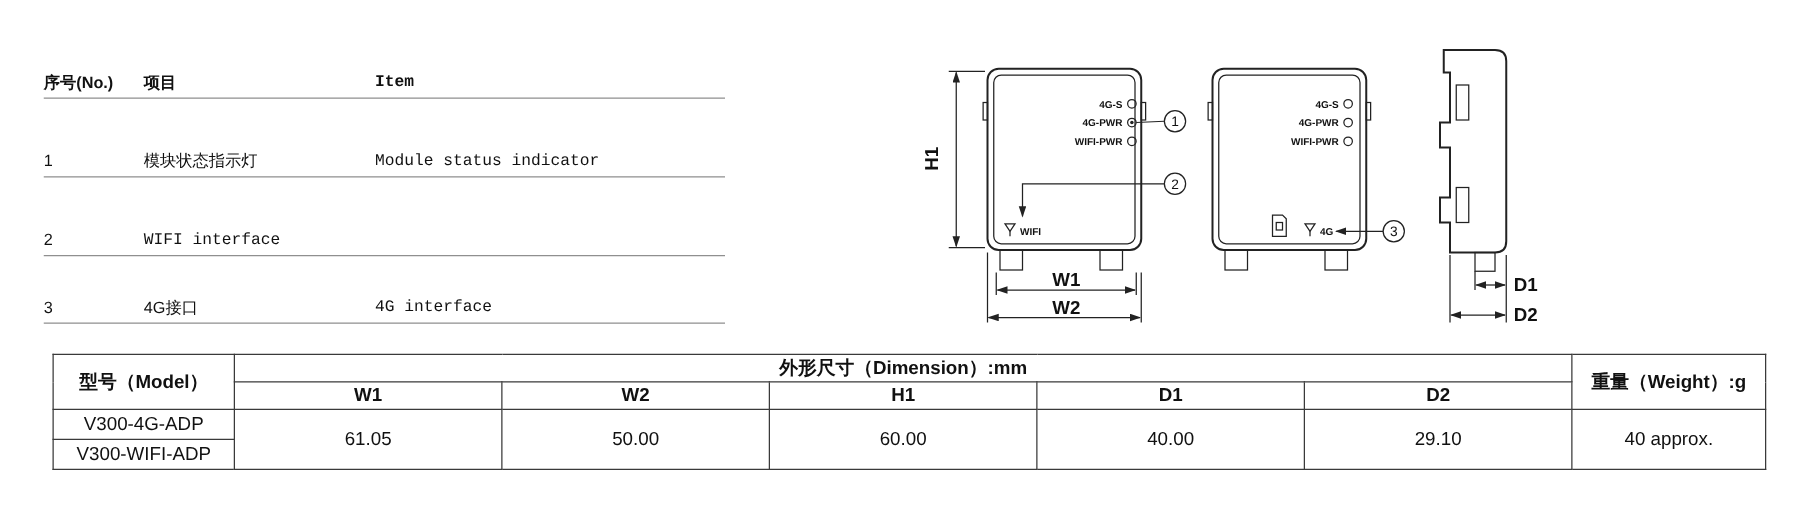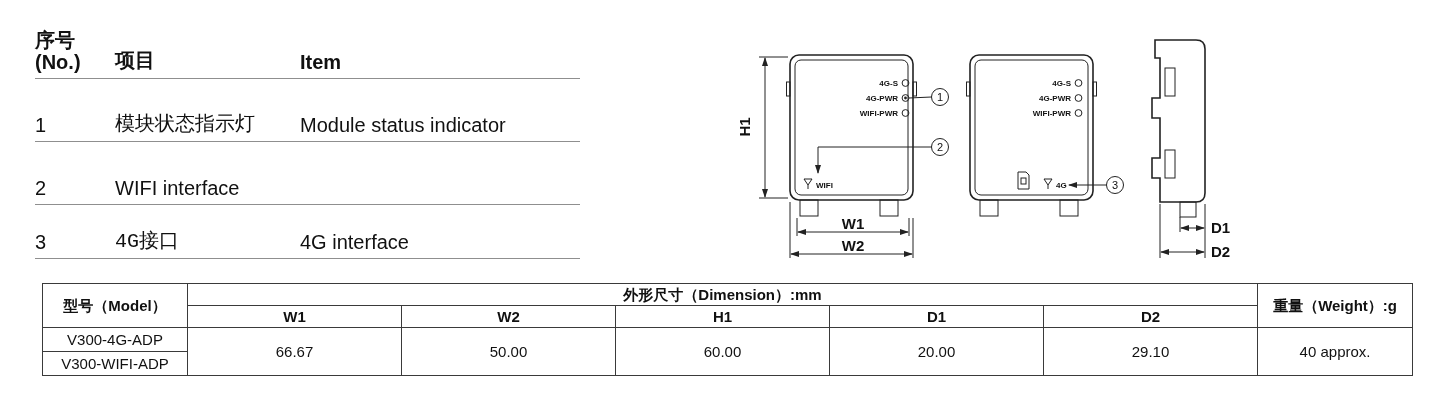--- a/index.html
+++ b/index.html
@@ -5,24 +5,24 @@
   html,body{margin:0;padding:0;background:#fff;}
   body{font-family:"Liberation Sans","DejaVu Sans",sans-serif;color:#111;}
   .page{position:relative;width:1440px;height:416px;background:#ffffff;overflow:hidden;}
 
   
   .parts{position:absolute;left:35px;top:55px;width:545px;}
   .p-row{display:flex;border-bottom:1px solid #8f8f8f;align-items:flex-end;}
   .p-head{height:23px;font-weight:bold;}
   .p-body{height:62px;}
   .p-body3{height:53px;}
-  .p-row > div{padding-bottom:5px;font-size:20px;line-height:1.1;}
+  .p-row > div{padding-bottom:5px;font-size:13px;line-height:1.1;}
   .c-no{width:80px;}
-  .c-cn{width:185px;font-family:Liberation Mono, monospace;}
-  .c-en{flex:1;}
+  .c-cn{width:185px;}
+  .c-en{flex:1;font-family:Liberation Mono, monospace;}
 
   
   .diagram{position:absolute;left:700px;top:0px;width:560px;height:280px;}
   svg text{font-family:"Liberation Sans","DejaVu Sans",sans-serif;}
   .led-t{font-size:8px;font-weight:bold;fill:#111;}
   .dim-t{font-size:15px;font-weight:bold;fill:#111;}
   .ant-t{font-size:8px;font-weight:bold;fill:#111;}
   .co-t{font-size:11px;fill:#111;}
   .thin{stroke:#222;fill:none;stroke-width:1;}
   .dev{stroke:#222;fill:#fff;stroke-width:1.6;}
@@ -200,24 +200,24 @@
       </tr>
       <tr>
         <th>W1</th>
         <th>W2</th>
         <th>H1</th>
         <th>D1</th>
         <th>D2</th>
       </tr>
       <tr>
         <td class="data">V300-4G-ADP</td>
-        <td class="data" rowspan="2">66.67</td>
+        <td class="data" rowspan="2">61.05</td>
         <td class="data" rowspan="2">50.00</td>
         <td class="data" rowspan="2">60.00</td>
-        <td class="data" rowspan="2">20.00</td>
+        <td class="data" rowspan="2">40.00</td>
         <td class="data" rowspan="2">29.10</td>
         <td class="data" rowspan="2">40 approx.</td>
       </tr>
       <tr>
         <td class="data">V300-WIFI-ADP</td>
       </tr>
     </tbody>
   </table>
 
 </div>

